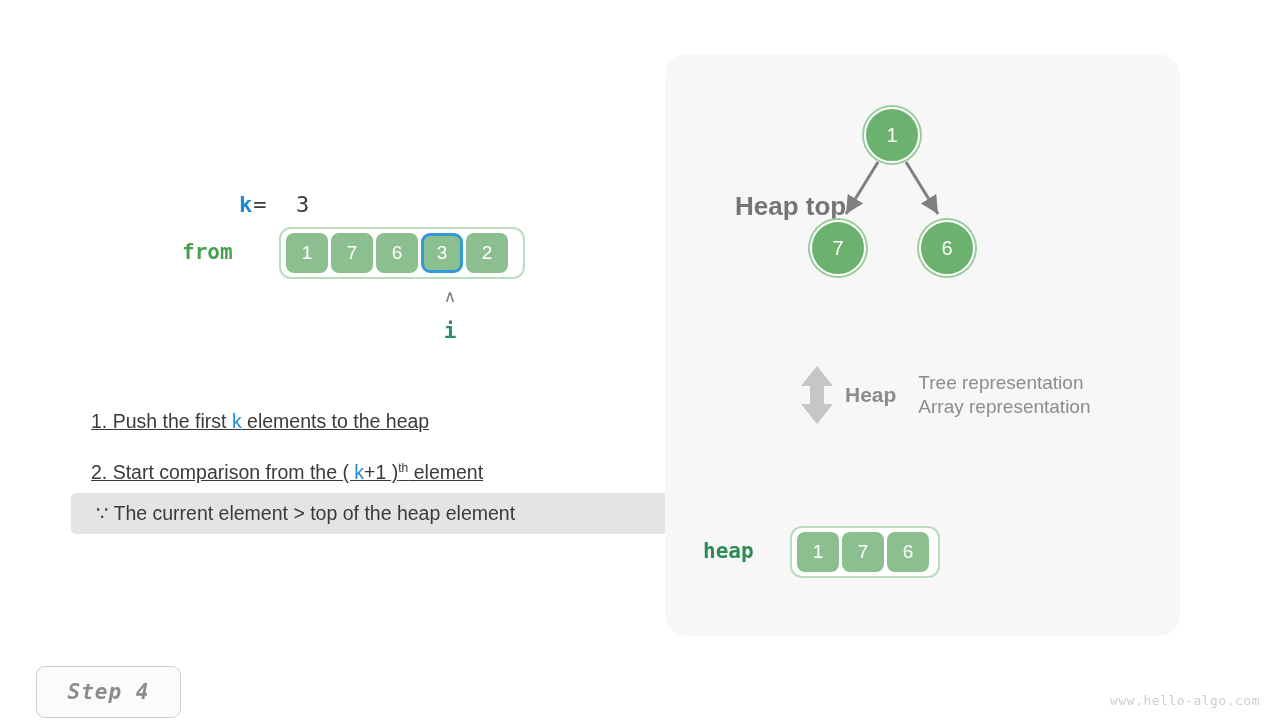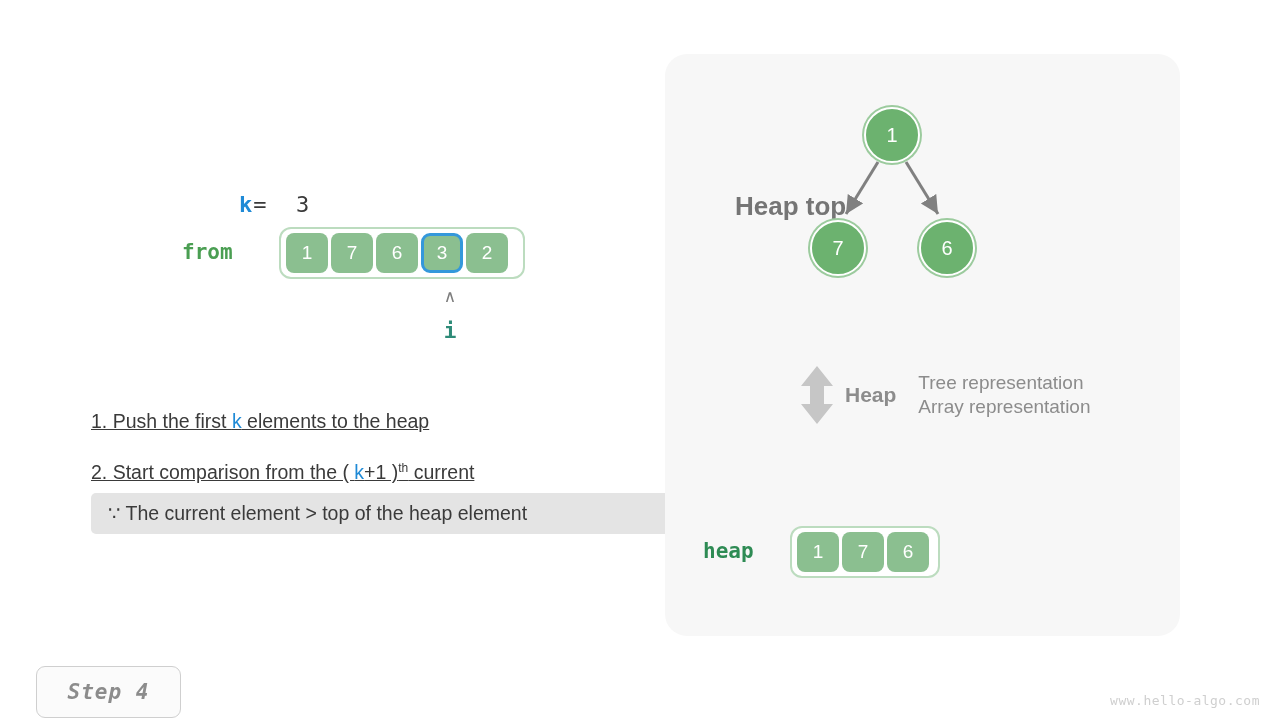--- a/index.html
+++ b/index.html
@@ -113,29 +113,29 @@
     margin-bottom: 26px;
     white-space: nowrap;
     line-height: 1.3;
   }
   .step-line sup {
     font-size: 12px;
     vertical-align: super;
   }
   .reason-box {
     position: absolute;
-    left: 91px; top: 468px;
+    left: 71px; top: 468px;
     width: 629px;
     height: 41px;
     background: #e4e4e4;
     border-radius: 5px;
     display: flex;
     align-items: center;
     box-sizing: border-box;
-    padding-left: 17px;
+    padding-left: 25px;
   }
   .reason-text {
     font-size: 19.5px;
     color: #3a3a3a;
     white-space: nowrap;
   }
 
   .step-badge {
     position: absolute;
     left: 36px; top: 641px;
@@ -275,21 +275,21 @@
     </div>
 
   <div class="pointer-caret">∧</div>
   <div class="pointer-label">i</div>
 
   <div class="steps">
     <div class="step-line">
       <span>1. Push the first </span><span class="var-k">k</span><span> elements to the heap</span>
     </div>
     <div class="step-line">
-      <span>2. Start comparison from the ( </span><span class="var-k">k</span><span>+1 )</span><sup>th</sup><span> current</span>
+      <span>2. Start comparison from the ( </span><span class="var-k">k</span><span>+1 )</span><sup>th</sup><span> element</span>
     </div>
   </div>
 
   <div class="reason-box">
     <span class="reason-text">∵ The current element &gt; top of the heap element</span>
   </div>
 
   <div class="step-badge">Step 4</div>
 </div>
 

